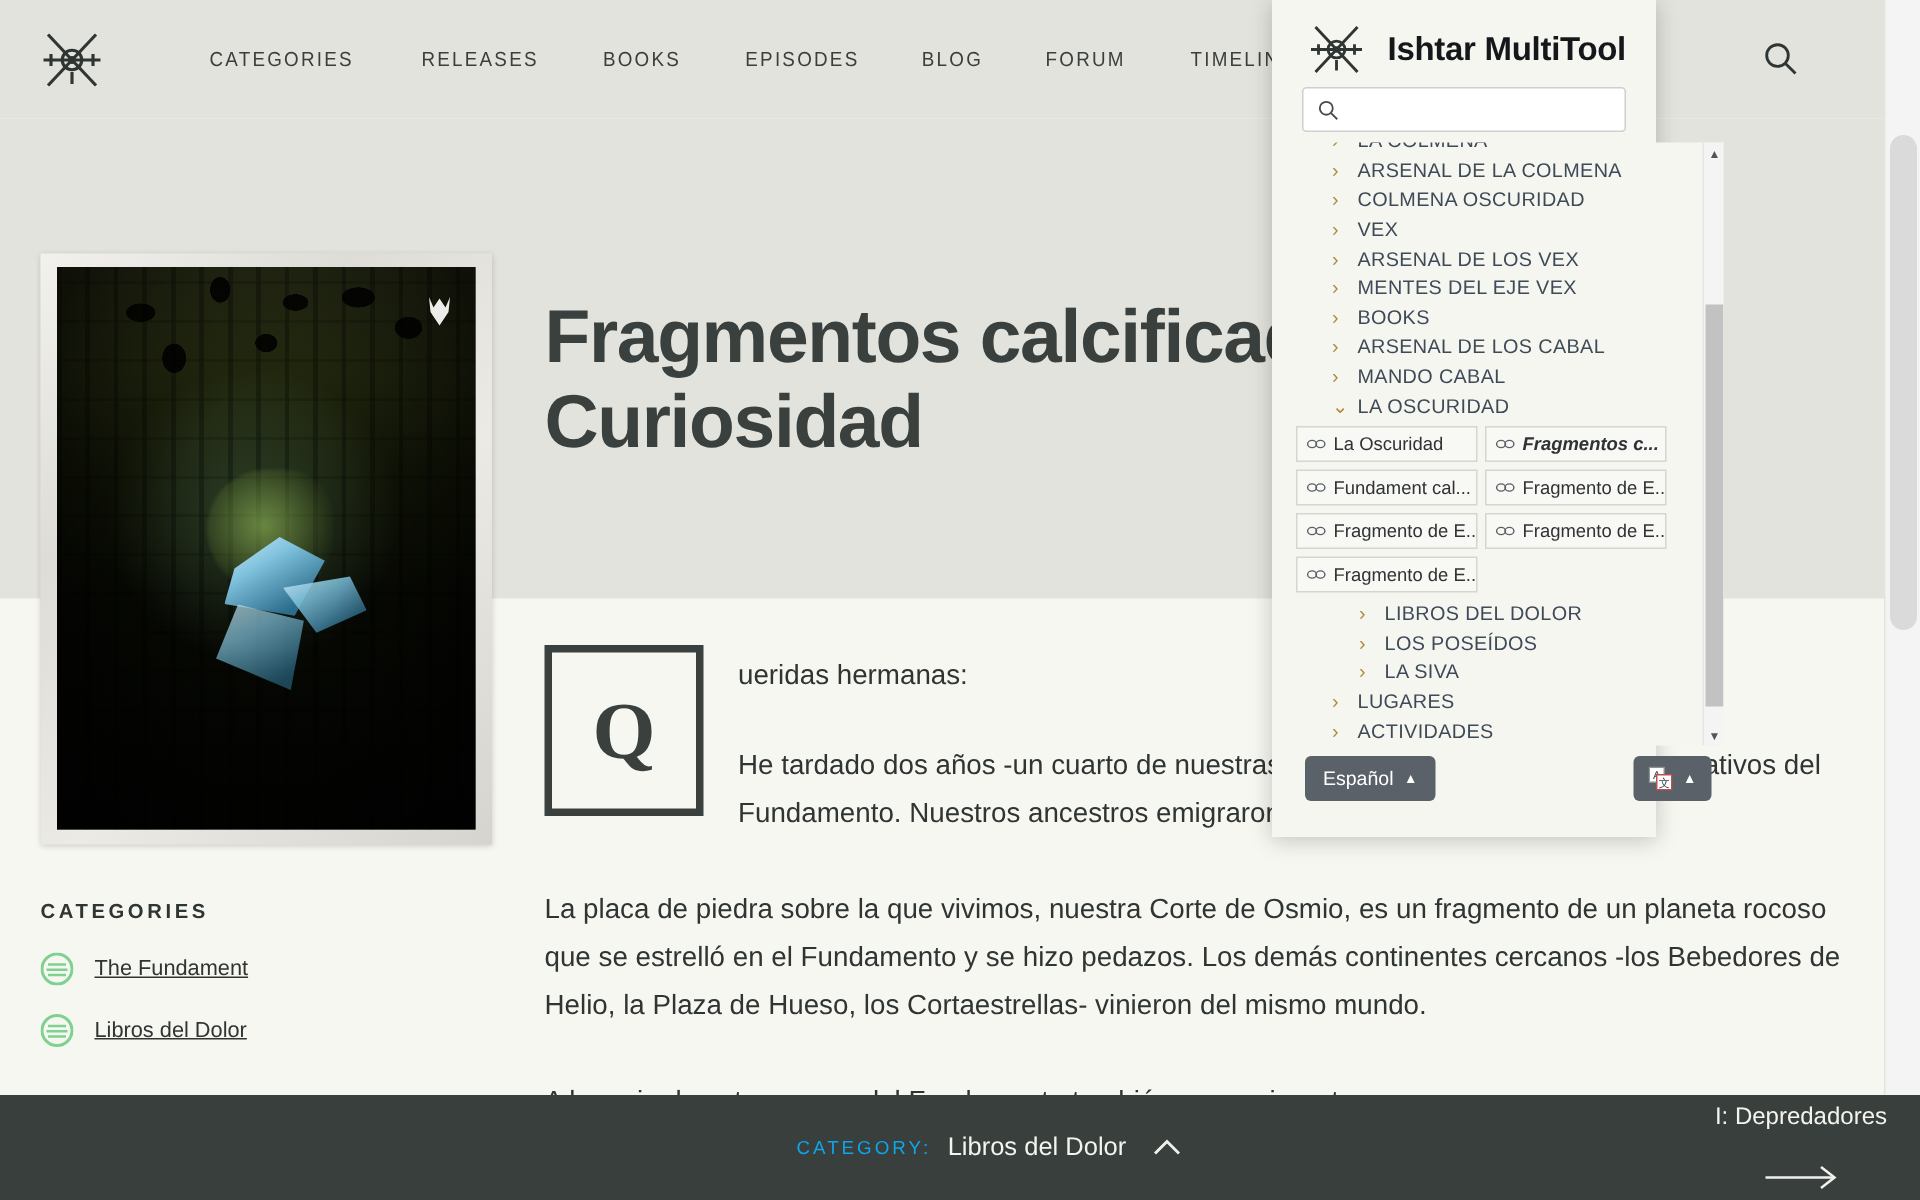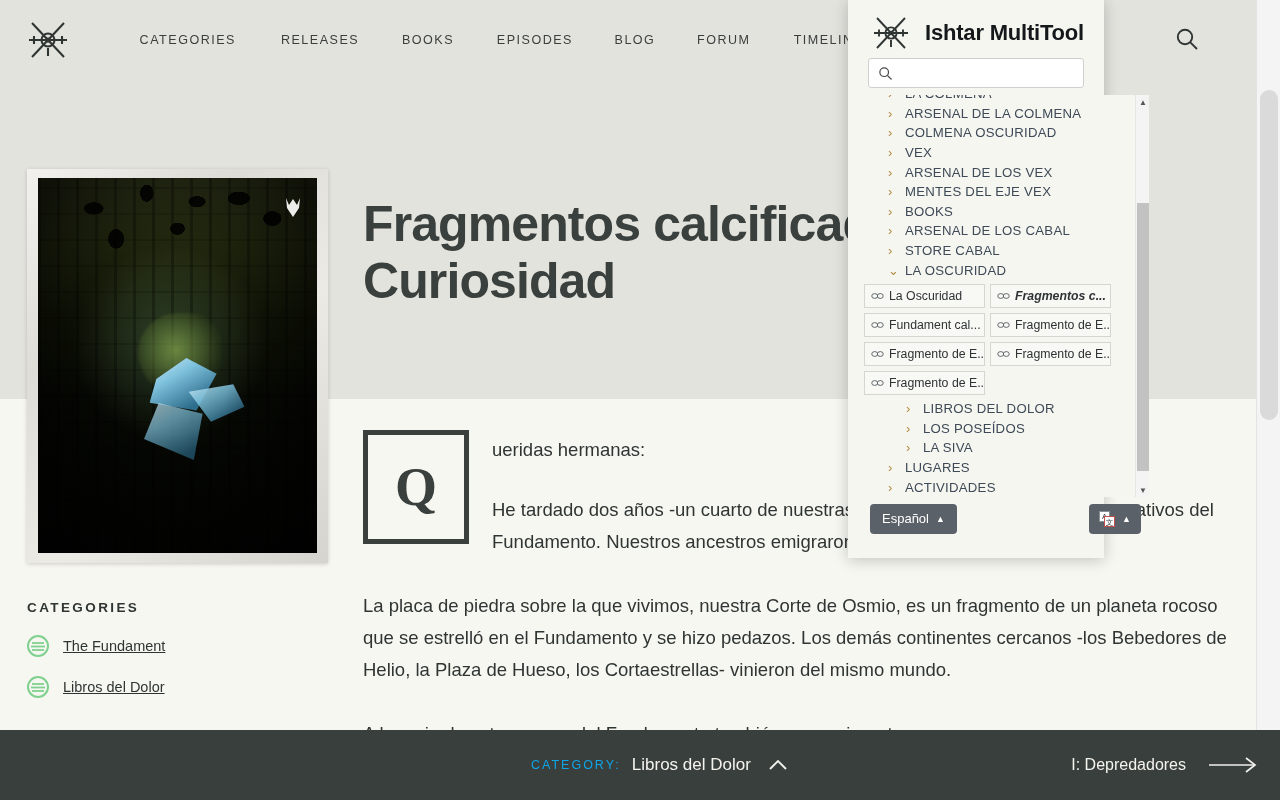--- a/index.html
+++ b/index.html
@@ -200,21 +200,21 @@
     color: #f1f1ec;
   }
   .bb-left { position: absolute; left: 531px; display: flex; align-items: center; gap: 11px; }
   .bb-label {
     font-size: 12.5px; letter-spacing: 2px; color: #0ea5e9;
     font-family: "Liberation Sans Narrow", "Liberation Sans", sans-serif;
   }
   .bb-value { font-size: 17px; color: #f4f4ef;
     font-family: "Liberation Sans Narrow", "Liberation Sans", sans-serif; }
   .bb-caret { margin-left: 6px; }
-  .bb-right { position: absolute; right: 22px; display: flex; align-items: center; gap: 22px; }
+  .bb-right { position: absolute; right: 22px; display: flex; align-items: center; gap: 22px; flex-direction: column; }
   .bb-next { font-size: 16px; color: #f4f4ef;
     font-family: "Liberation Sans Narrow", "Liberation Sans", sans-serif; }
 
   
   .panel {
     position: absolute; left: 848px; top: 0;
     width: 256px; height: 558px;
     background: #f6f6f1;
     box-shadow: 0 2px 14px rgba(0,0,0,.22);
     z-index: 40;
@@ -500,21 +500,21 @@
         <div class="tree-item depth1">
           <span class="tw">›</span>
           <span>BOOKS</span>
         </div>
         <div class="tree-item depth1">
           <span class="tw">›</span>
           <span>ARSENAL DE LOS CABAL</span>
         </div>
         <div class="tree-item depth1">
           <span class="tw">›</span>
-          <span>STORE CABAL</span>
+          <span>MANDO CABAL</span>
         </div>
         <div class="tree-item depth1">
           <span class="tw">⌄</span>
           <span>LA OSCURIDAD</span>
         </div>
 
         <div class="chips">
           <div class="chip">
             <span class="lk">
               <svg viewBox="0 0 14 8" width="13" height="8">

